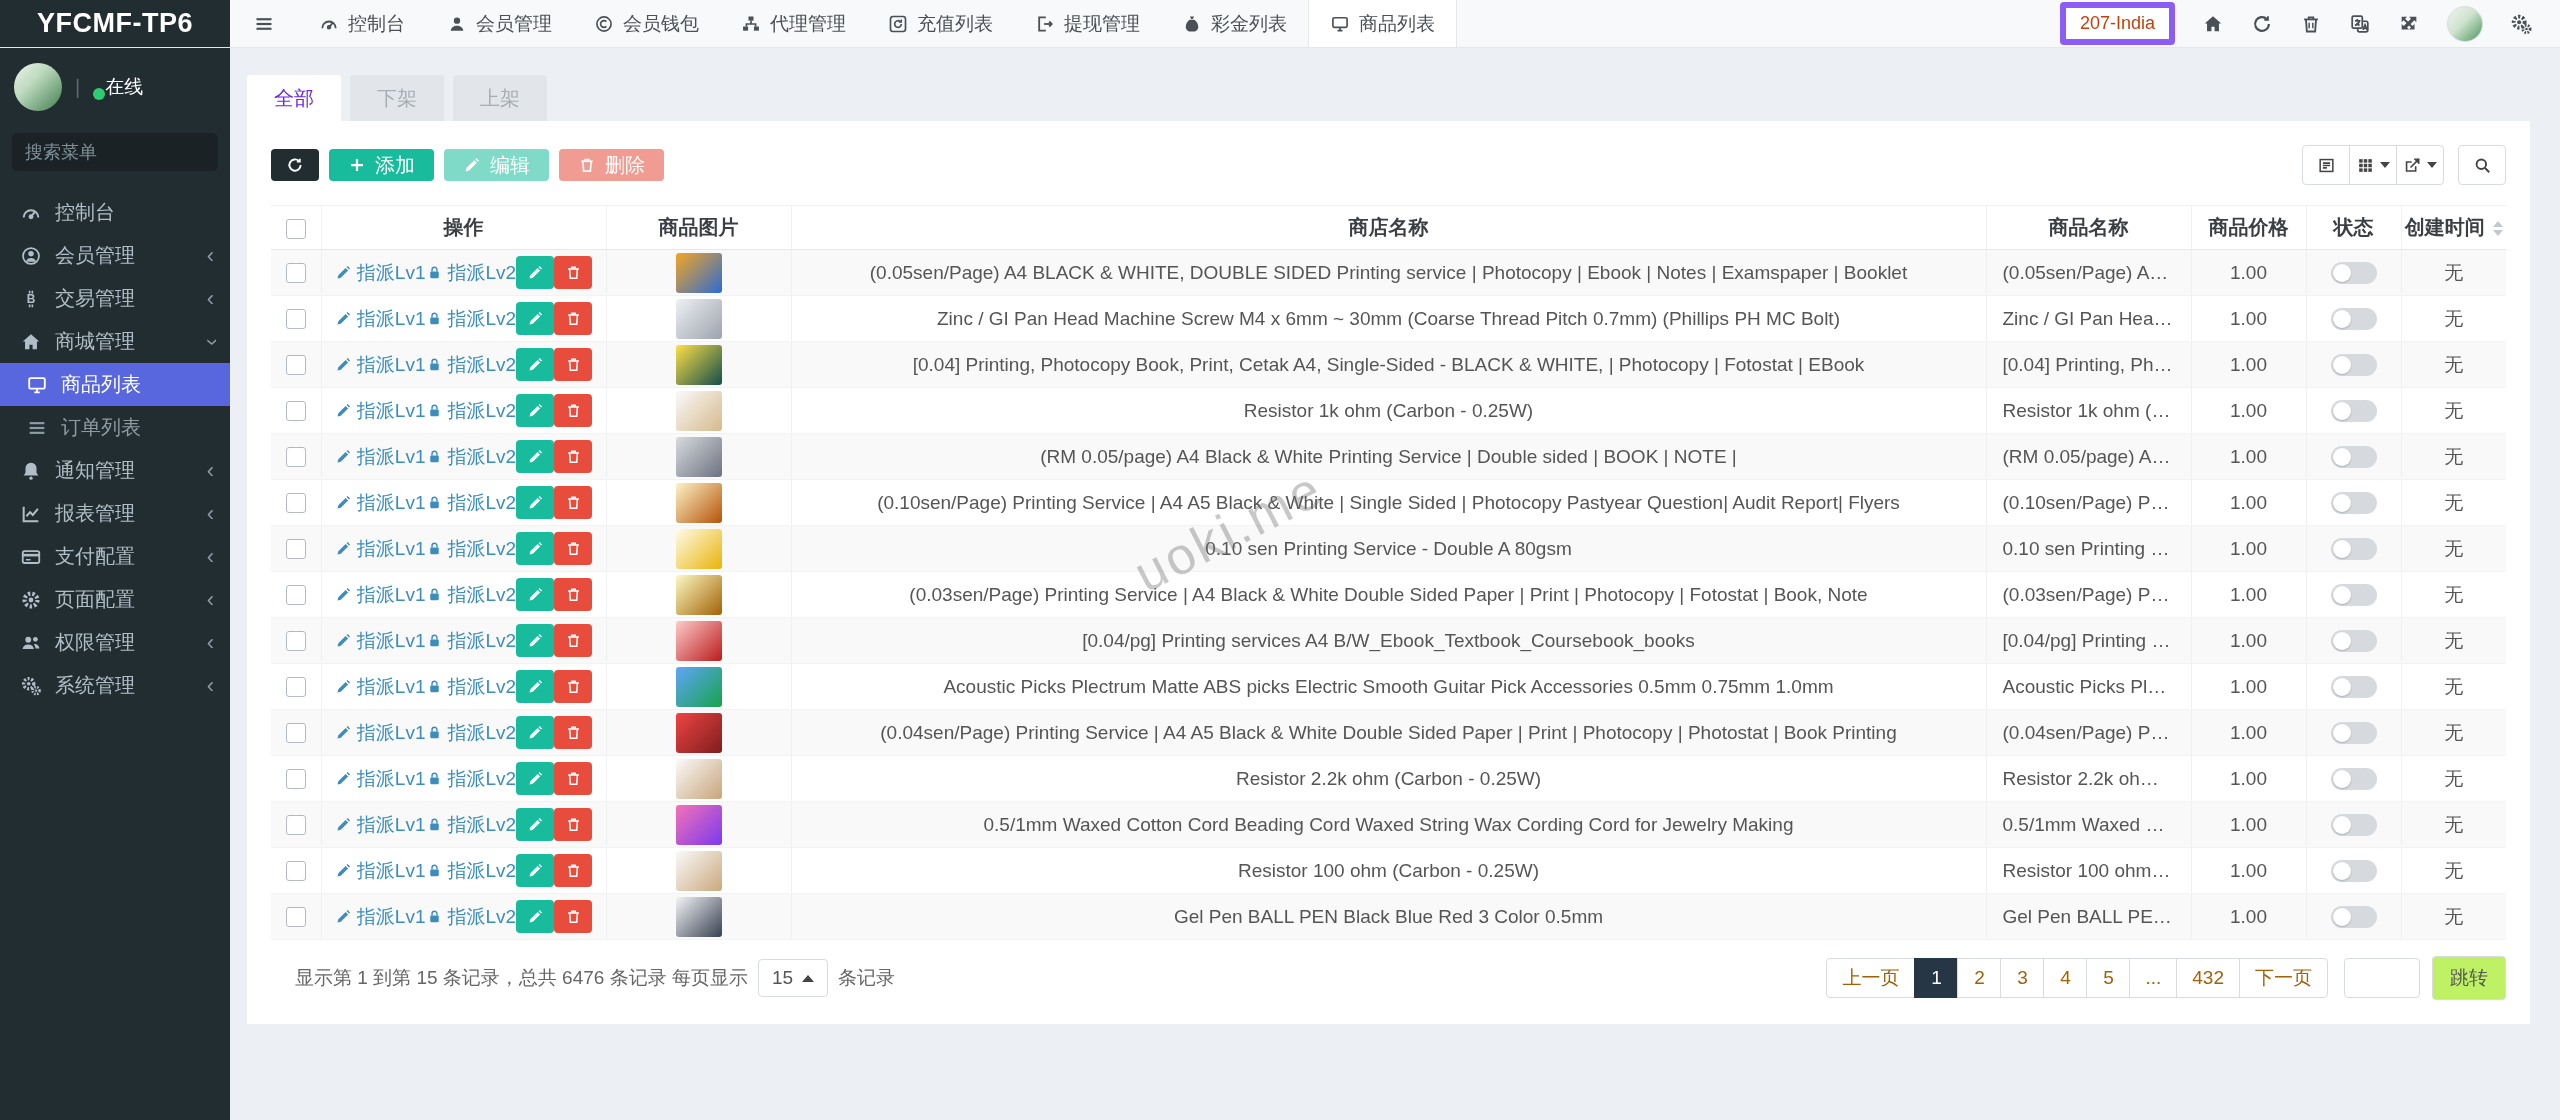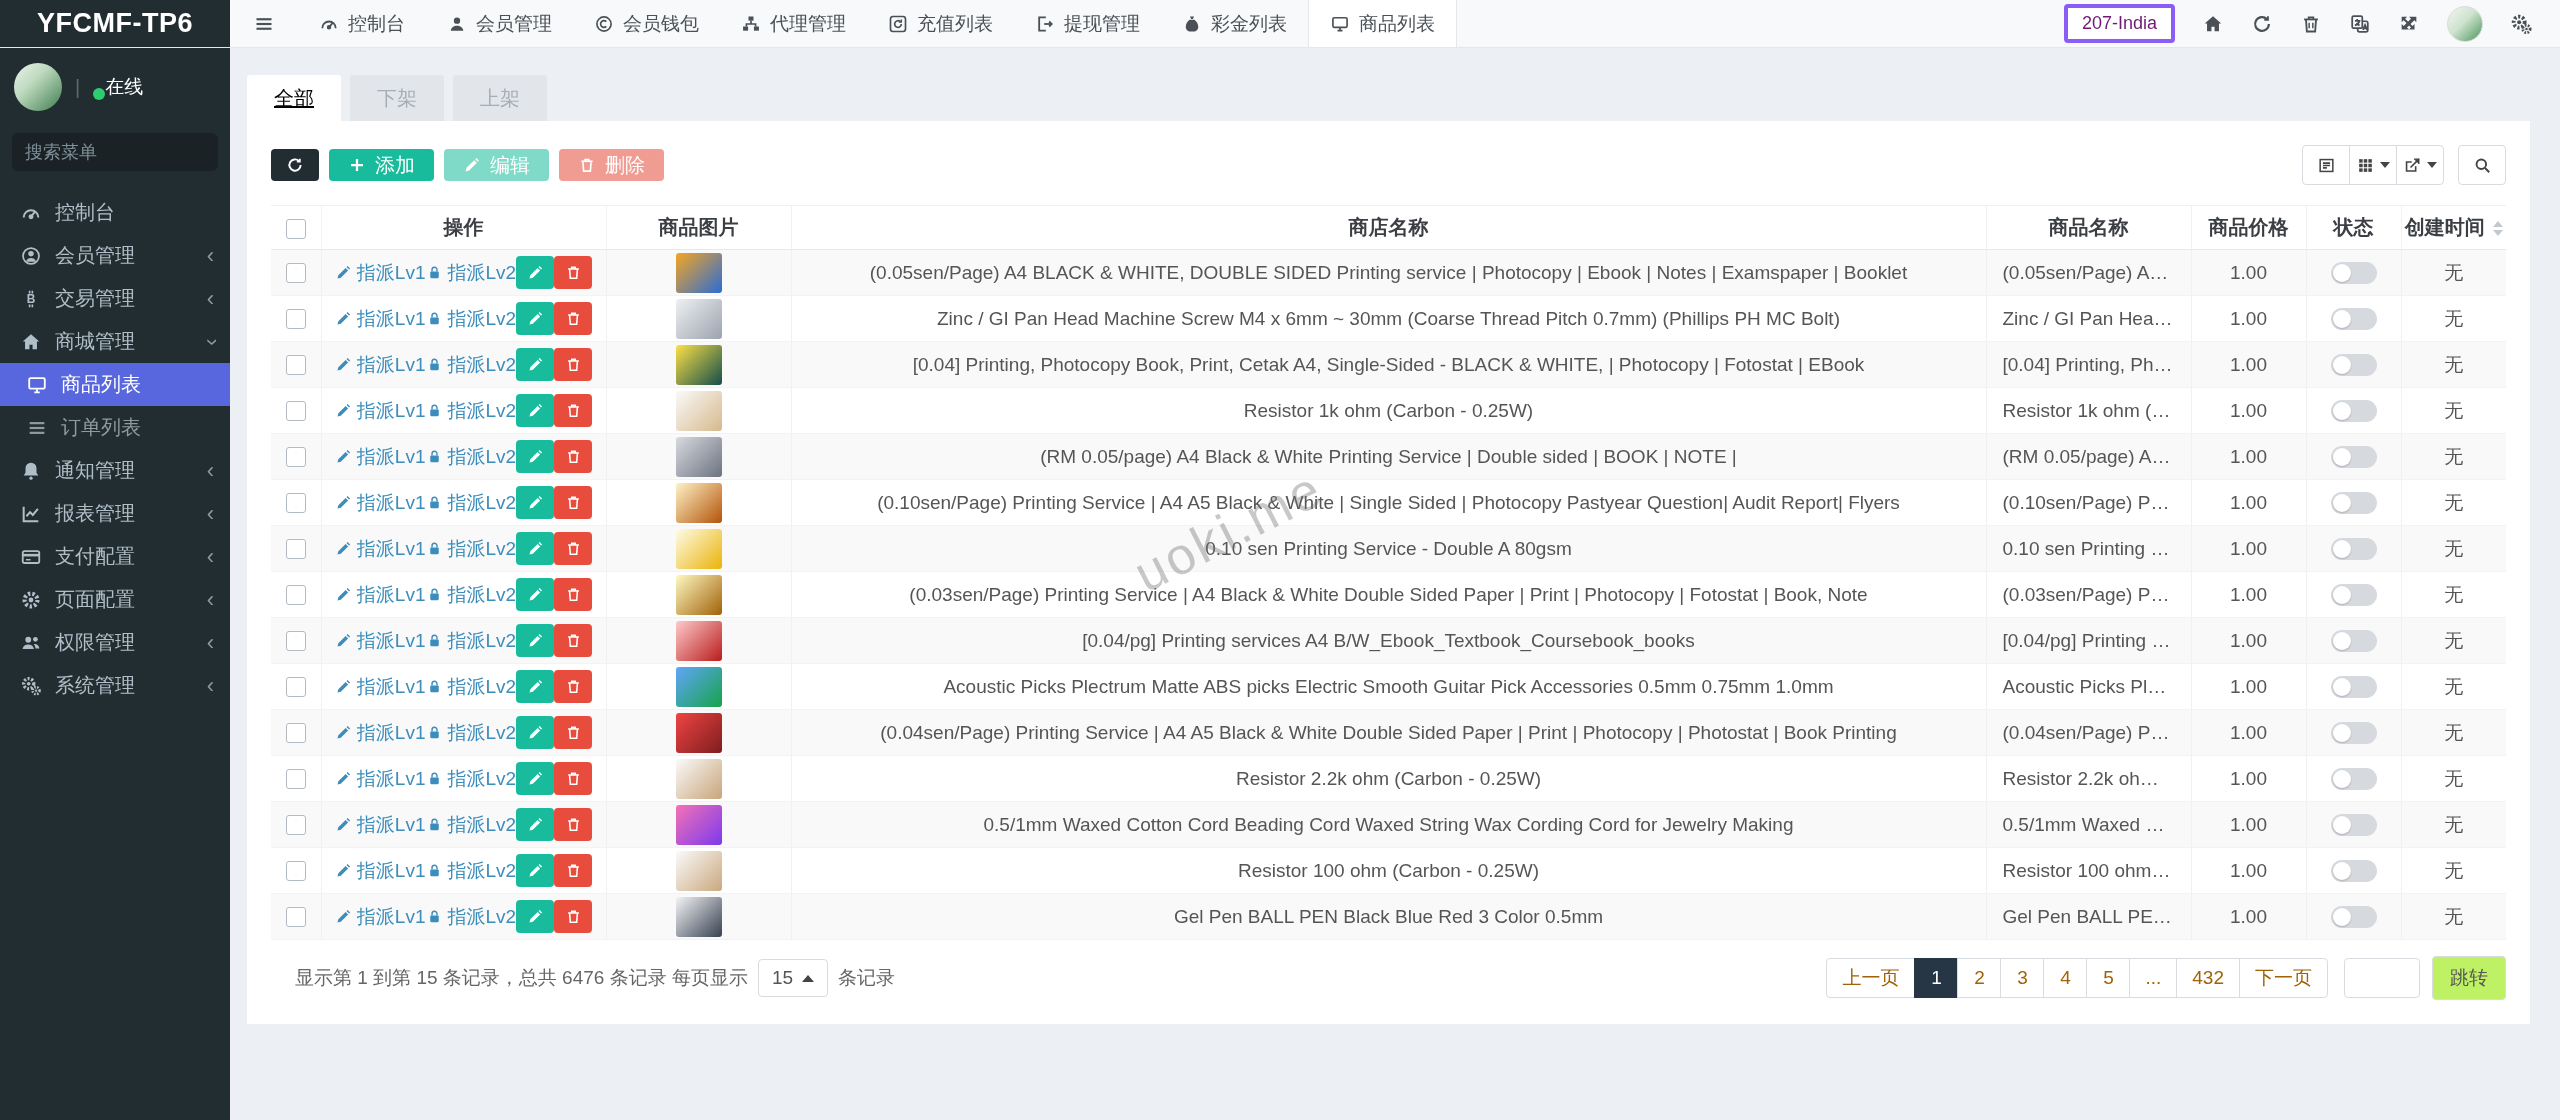--- a/index.html
+++ b/index.html
@@ -13,22 +13,22 @@
   
   .topbar { height:48px; display:flex; background:#f8f9fa; border-bottom:1px solid #e4e7ea; }
   .logo { width:230px; background:#222d32; color:#fff; font-weight:bold; font-size:27px;
           display:flex; align-items:center; justify-content:center; letter-spacing:.5px; flex:none; }
   .topnav { display:flex; align-items:stretch; }
   .tn-item { display:flex; align-items:center; gap:9px; padding:0 21px; font-size:19px; color:#4a5056; cursor:pointer; }
   .tn-item svg { width:20px; height:20px; }
   .tn-item.active { background:#fff; border-left:1px solid #e7e7e7; border-right:1px solid #e7e7e7; }
   .hamburger { padding:0 24px; }
   .top-right { margin-left:auto; display:flex; align-items:center; gap:27px; padding-right:28px; }
-  .site-btn { border:4px solid #8b5cf6; background:#fff; border-radius:4px; padding:5px 14px;
-              font-size:18px; color:#701a75; cursor:pointer; }
+  .site-btn { border:6px solid #8b5cf6; background:#fff; border-radius:4px; padding:5px 14px;
+              font-size:18px; color:#c2410c; cursor:pointer; }
   .tr-ico { width:22px; height:22px; color:#4a5056; cursor:pointer; }
   .avatar-sm { width:36px; height:36px; border-radius:50%;
                background:linear-gradient(135deg,#f2f5ef 0%,#cfe3cf 45%,#49975c 100%);
                border:1px solid #d8dde2; cursor:pointer; }
 
   
   .frame { display:flex; height:1072px; }
 
   
   .sidebar { width:230px; background:#222d32; flex:none; }
@@ -52,21 +52,21 @@
   .chev.down { transform:rotate(-90deg); }
   .mi.sub { padding-left:26px; }
   .mi.active { background:#5867dd; color:#fff; }
   .mi.dim { color:#8d9ba3; }
 
   
   .main { flex:1; padding:27px 30px 0 17px; position:relative; }
   .tabs { display:flex; gap:9px; height:46px; }
   .tab { padding:0 27px; display:flex; align-items:center; font-size:20px; cursor:pointer;
          border-radius:3px 3px 0 0; }
-  .tab.active { background:#fff; color:#000000;text-decoration:underline; }
+  .tab.active { background:#fff; color:#6d28d9; }
   .tab.inactive { background:#e2e6ea; color:#a7adb4; }
 
   .card { background:#fff; padding:24px; position:relative; min-height:894px; }
 
   .toolbar { display:flex; align-items:center; }
   .btn { height:32px; border:none; border-radius:4px; display:inline-flex; align-items:center;
          gap:9px; font-size:20px; color:#fff; padding:0 19px; margin-right:10px;
          cursor:pointer; font-family:inherit; }
   .btn svg { width:18px; height:18px; }
   .btn-refresh { background:#222d32; width:48px; justify-content:center; padding:0; }

